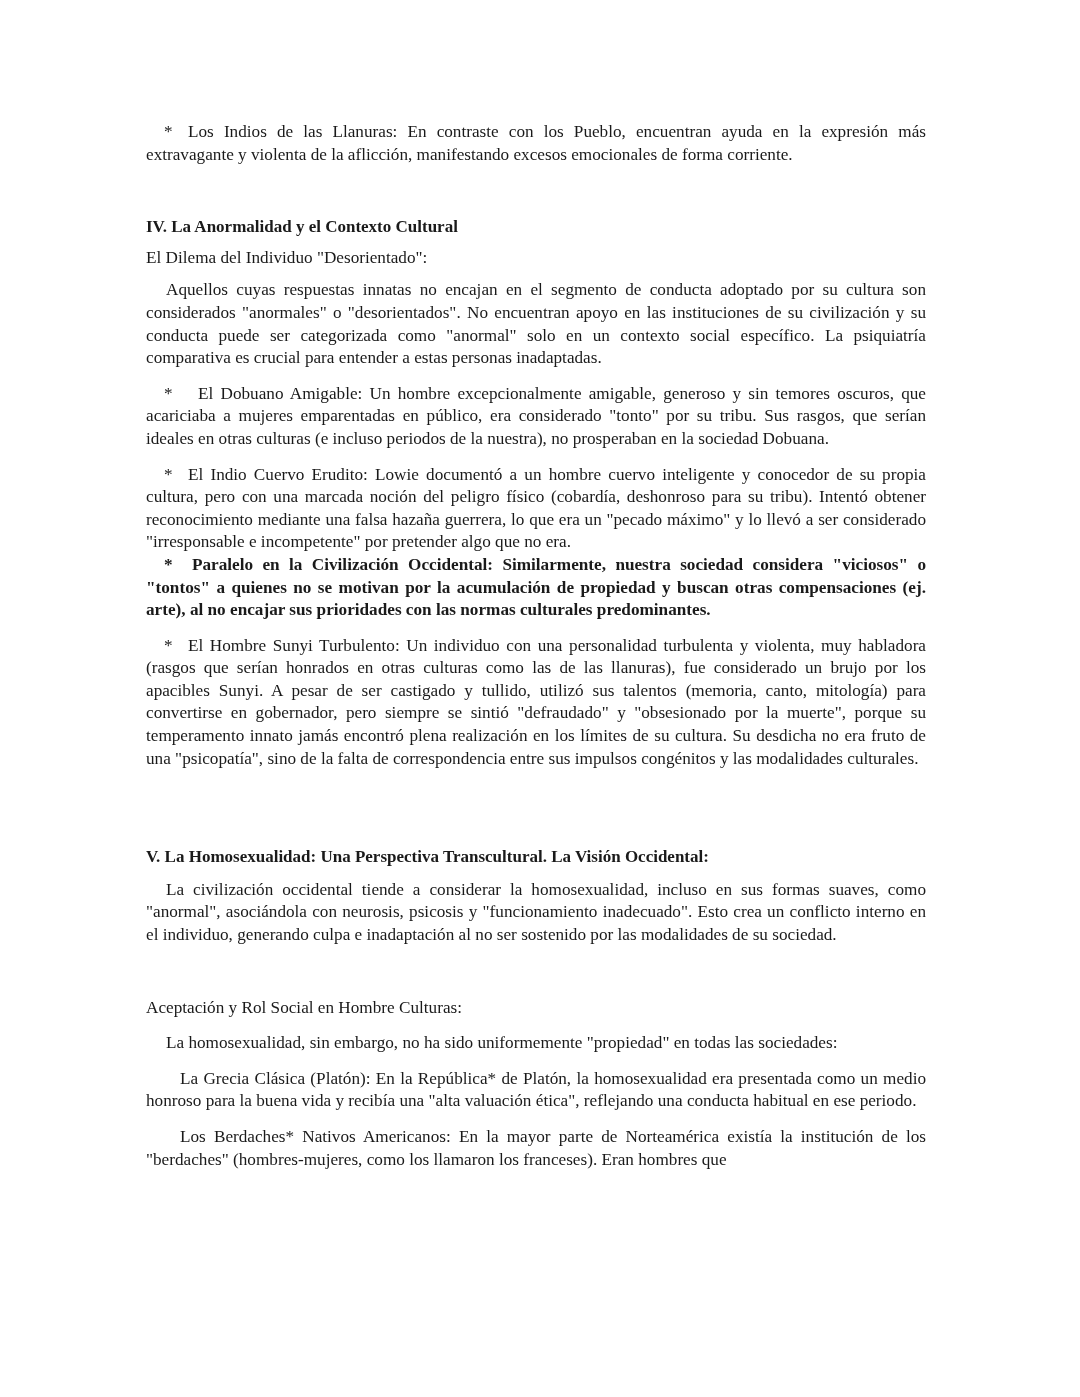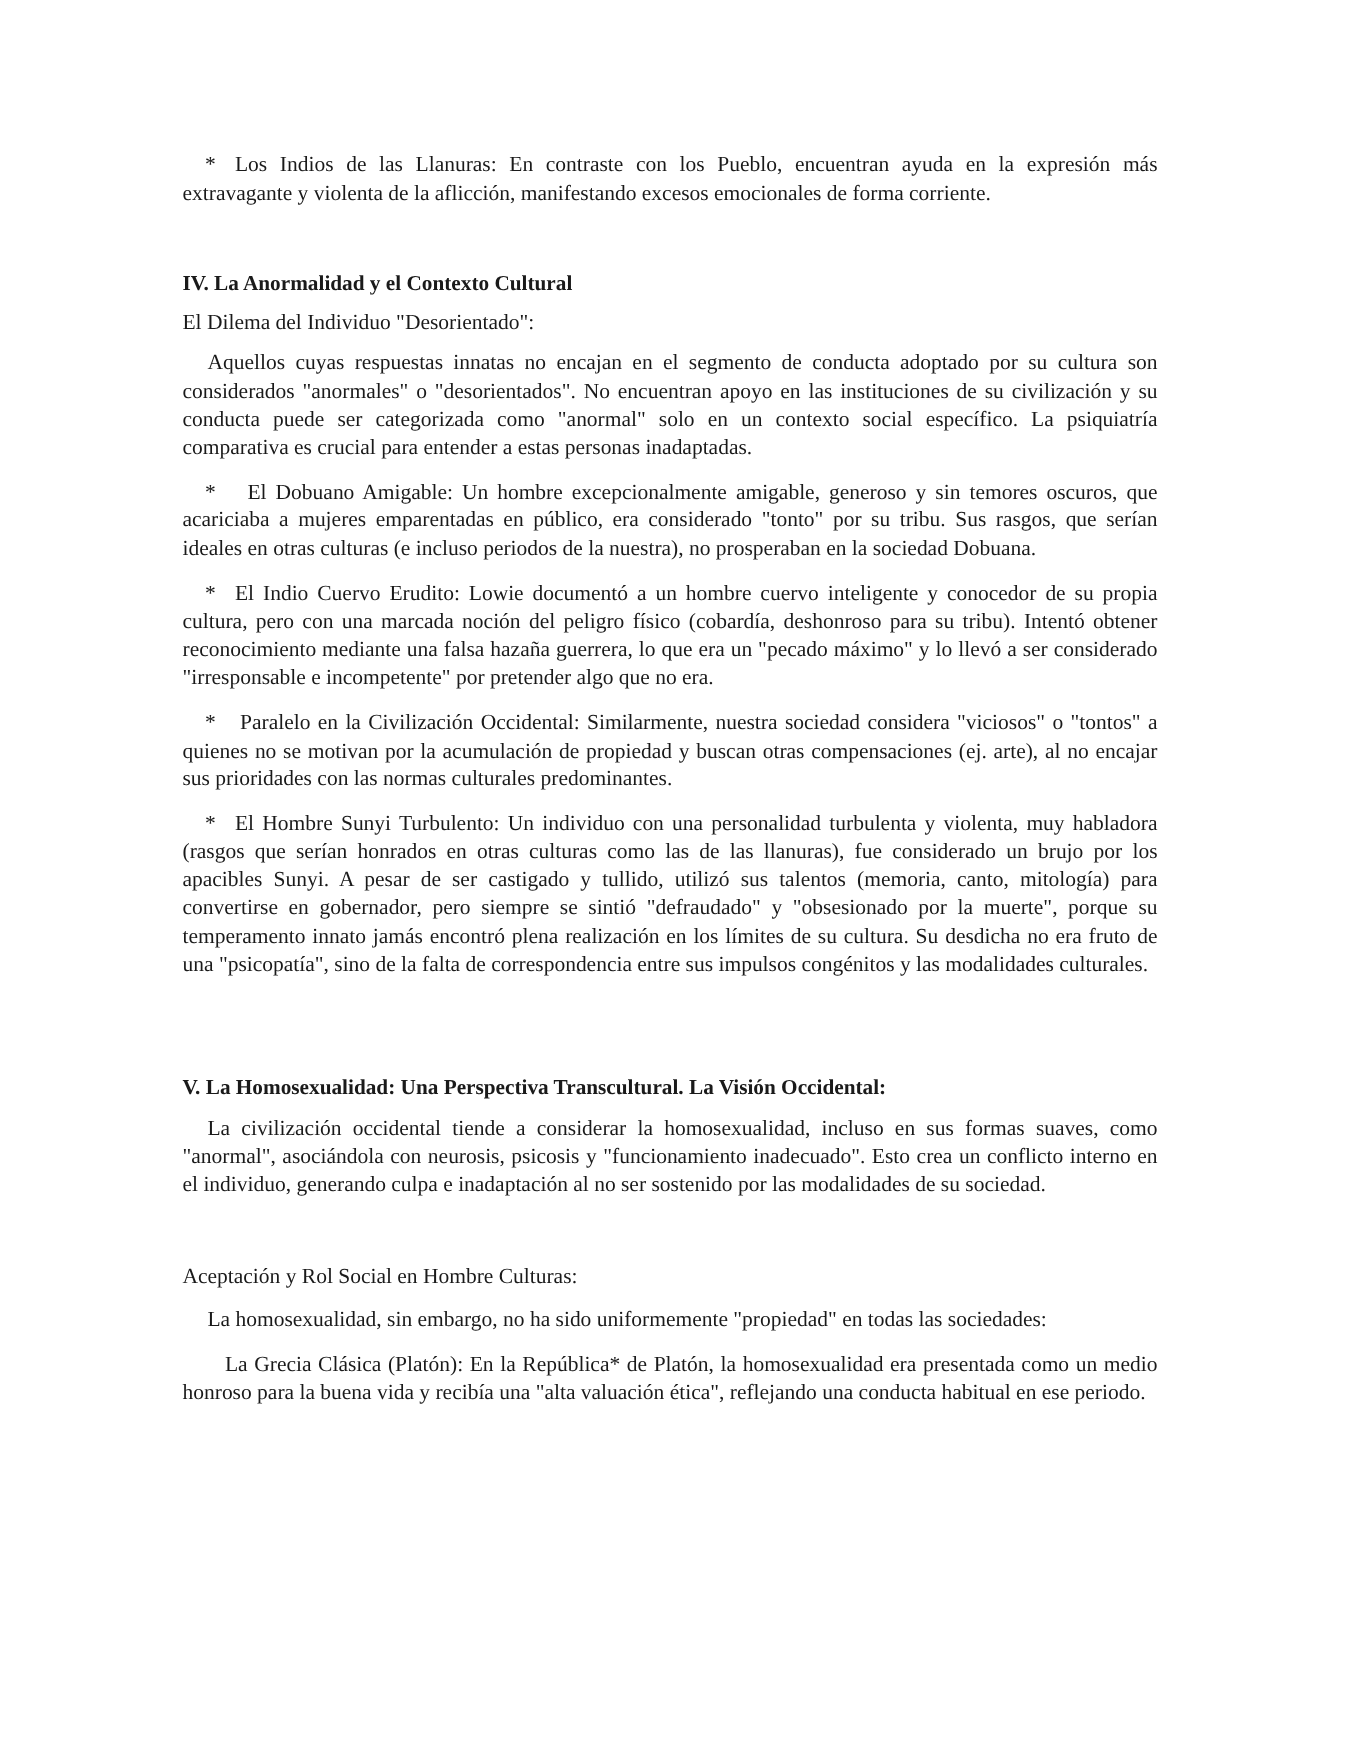--- a/index.html
+++ b/index.html
@@ -48,28 +48,29 @@
   <p class="heading" style="margin-top:50px;">IV. La Anormalidad y el Contexto Cultural</p>
 
   <p class="subhead" style="margin-top:8px;">El Dilema del Individuo "Desorientado":</p>
 
   <p class="indent" style="margin-top:10px;">Aquellos cuyas respuestas innatas no encajan en el segmento de conducta adoptado por su cultura son considerados "anormales" o "desorientados". No encuentran apoyo en las instituciones de su civilización y su conducta puede ser categorizada como "anormal" solo en un contexto social específico. La psiquiatría comparativa es crucial para entender a estas personas inadaptadas.</p>
 
   <p class="bullet" style="margin-top:13px;"><span class="star" style="width:34px;">*</span><span>El Dobuano Amigable: Un hombre excepcionalmente amigable, generoso y sin temores oscuros, que acariciaba a mujeres emparentadas en público, era considerado "tonto" por su tribu. Sus rasgos, que serían ideales en otras culturas (e incluso periodos de la nuestra), no prosperaban en la sociedad Dobuana.</span></p>
 
   <p class="bullet" style="margin-top:13px;"><span class="star">*</span><span>El Indio Cuervo Erudito: Lowie documentó a un hombre cuervo inteligente y conocedor de su propia cultura, pero con una marcada noción del peligro físico (cobardía, deshonroso para su tribu). Intentó obtener reconocimiento mediante una falsa hazaña guerrera, lo que era un "pecado máximo" y lo llevó a ser considerado "irresponsable e incompetente" por pretender algo que no era.</span></p>
 
-  <p class="bullet" style="margin-top:13px;"><span class="star" style="width:28px;">*</span><span>Paralelo en la Civilización Occidental: Similarmente, nuestra sociedad considera "viciosos" o "tontos" a quienes no se motivan por la acumulación de propiedad y buscan otras compensaciones (ej. arte), al no encajar sus prioridades con las normas culturales predominantes.</span></p>
+  <p class="bullet" style="font-weight:bold;"><span class="star" style="width:28px;">*</span><span>Paralelo en la Civilización Occidental: Similarmente, nuestra sociedad considera "viciosos" o "tontos" a quienes no se motivan por la acumulación de propiedad y buscan otras compensaciones (ej. arte), al no encajar sus prioridades con las normas culturales predominantes.</span></p>
 
   <p class="bullet" style="margin-top:13px;"><span class="star">*</span><span>El Hombre Sunyi Turbulento: Un individuo con una personalidad turbulenta y violenta, muy habladora (rasgos que serían honrados en otras culturas como las de las llanuras), fue considerado un brujo por los apacibles Sunyi. A pesar de ser castigado y tullido, utilizó sus talentos (memoria, canto, mitología) para convertirse en gobernador, pero siempre se sintió "defraudado" y "obsesionado por la muerte", porque su temperamento innato jamás encontró plena realización en los límites de su cultura. Su desdicha no era fruto de una "psicopatía", sino de la falta de correspondencia entre sus impulsos congénitos y las modalidades culturales.</span></p>
 
   <p class="heading" style="margin-top:76px;">V. La Homosexualidad: Una Perspectiva Transcultural. La Visión Occidental:</p>
 
   <p class="indent" style="margin-top:10px;">La civilización occidental tiende a considerar la homosexualidad, incluso en sus formas suaves, como "anormal", asociándola con neurosis, psicosis y "funcionamiento inadecuado". Esto crea un conflicto interno en el individuo, generando culpa e inadaptación al no ser sostenido por las modalidades de su sociedad.</p>
 
   <p class="subhead" style="margin-top:50px;">Aceptación y Rol Social en Hombre Culturas:</p>
 
   <p class="indent" style="margin-top:13px;">La homosexualidad, sin embargo, no ha sido uniformemente "propiedad" en todas las sociedades:</p>
 
   <p class="indent2" style="margin-top:13px;">La Grecia Clásica (Platón): En la República* de Platón, la homosexualidad era presentada como un medio honroso para la buena vida y recibía una "alta valuación ética", reflejando una conducta habitual en ese periodo.</p>
 
+  <p class="indent2" style="margin-top:13px;">Los Berdaches* Nativos Americanos: En la mayor parte de Norteamérica existía la institución de los "berdaches" (hombres-mujeres, como los llamaron los franceses). Eran hombres que</p>
 
 </div>
 
 </body></html>

